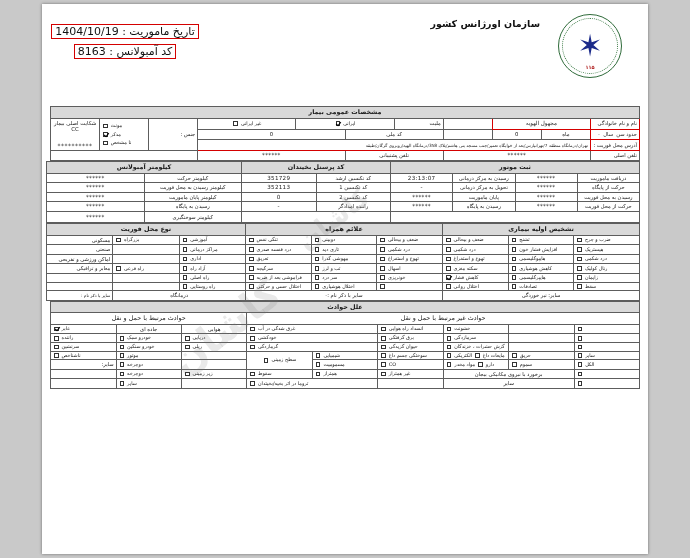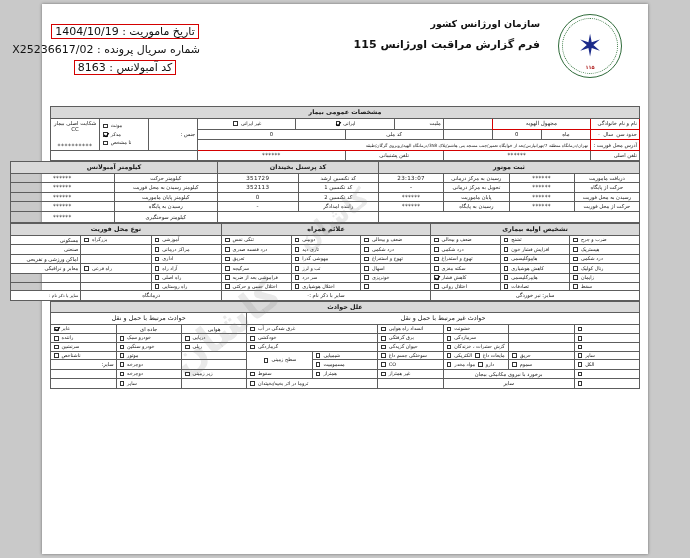--- a/index.html
+++ b/index.html
@@ -29,21 +29,21 @@
   
   .logo{width:62px;height:62px;border-radius:50%;border:1.4px solid #2f6b3a;position:relative;
         background:#fff;display:flex;align-items:center;justify-content:center;}
   .logo .ring{position:absolute;inset:3px;border-radius:50%;border:1px dotted #3b7a45;}
   .logo .star{font-size:30px;color:#1b2a8a;line-height:1;}
   .logo .num{position:absolute;bottom:7px;left:0;right:0;text-align:center;font-size:5px;color:#b02020;font-weight:bold;}
   
   table{border-collapse:collapse;width:100%;table-layout:fixed;}
   td,th{border:.8px solid #5d5d5d;font-size:5.3px;color:#1a1a1a;padding:1px 2px;
         vertical-align:middle;line-height:6.6px;word-break:break-word;}
-  .bandrow td{background:#d9d9d9;text-align:center;font-weight:bold;font-size:6.4px;padding:2px 6px;}
+  .bandrow td{background:#d9d9d9;text-align:center;font-weight:bold;font-size:6.4px;padding:2px 0;}
   .lbl{background:#fff;text-align:right;font-size:5.2px;}
   .ctr{text-align:center;}
   .val{text-align:center;font-size:5.6px;letter-spacing:.3px;}
   .sect{margin-top:0;}
   .redcell{border:1.3px solid #d40000 !important;}
   .tiny{font-size:4.3px;line-height:5.4px;}
   
   .cb{display:inline-block;width:4.6px;height:4.6px;border:.8px solid #333;background:#fff;
       vertical-align:middle;margin:0 1px;position:relative;box-sizing:border-box;}
   .cb.on::after{content:"";position:absolute;left:.6px;top:-1.4px;width:2.2px;height:4px;
@@ -66,34 +66,29 @@
 
   <div class="hdr">
     <div class="hdr-right">
       <div class="hline">
         <span class="boxed">
           <span>تاریخ ماموریت :</span>
           <span>1404/10/19</span>
         </span>
       </div>
       <div class="hline">
-        <span>شماره سریال پرونده :</span>
-        <span>X25236617/02</span>
-      </div>
-      <div class="hline">
         <span class="boxed">
           <span>کد آمبولانس :</span>
           <span>8163</span>
         </span>
       </div>
     </div>
 
     <div class="hdr-mid">
       <div class="org">سازمان اورژانس کشور</div>
-      <div class="formtitle">فرم گزارش مراقبت اورژانس 115</div>
     </div>
 
     <div class="hdr-left">
       <div class="logo">
         <div class="ring"></div>
         <div class="star">✶</div>
         <div class="num">۱۱۵</div>
       </div>
     </div>
   </div>

